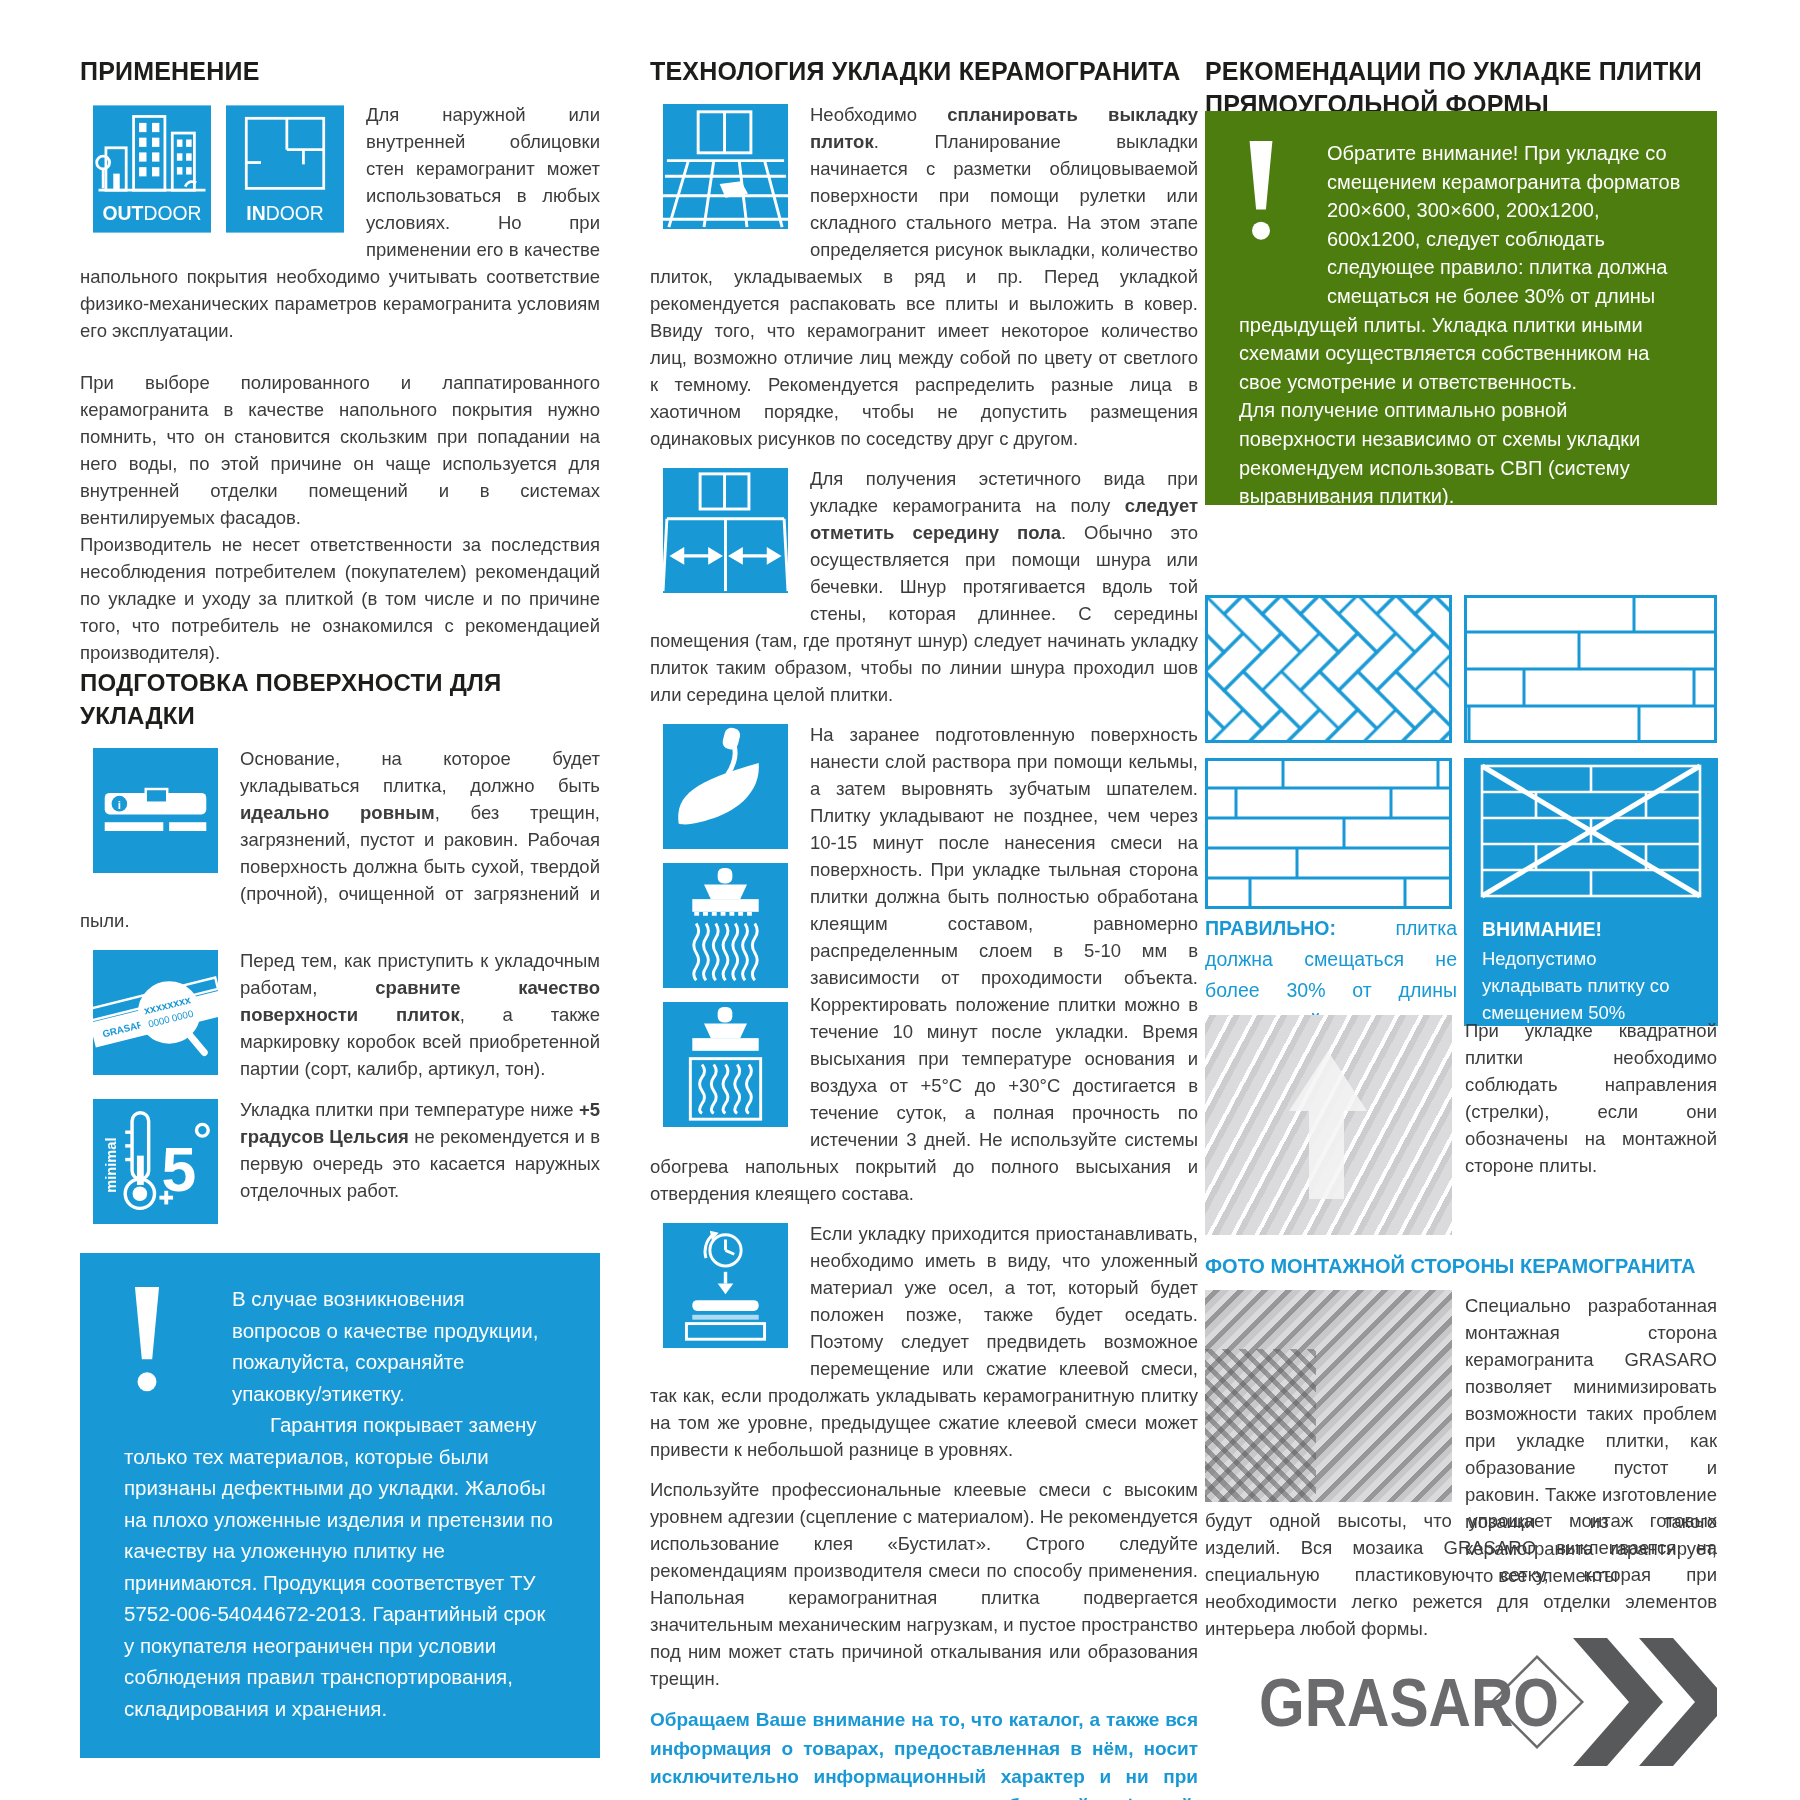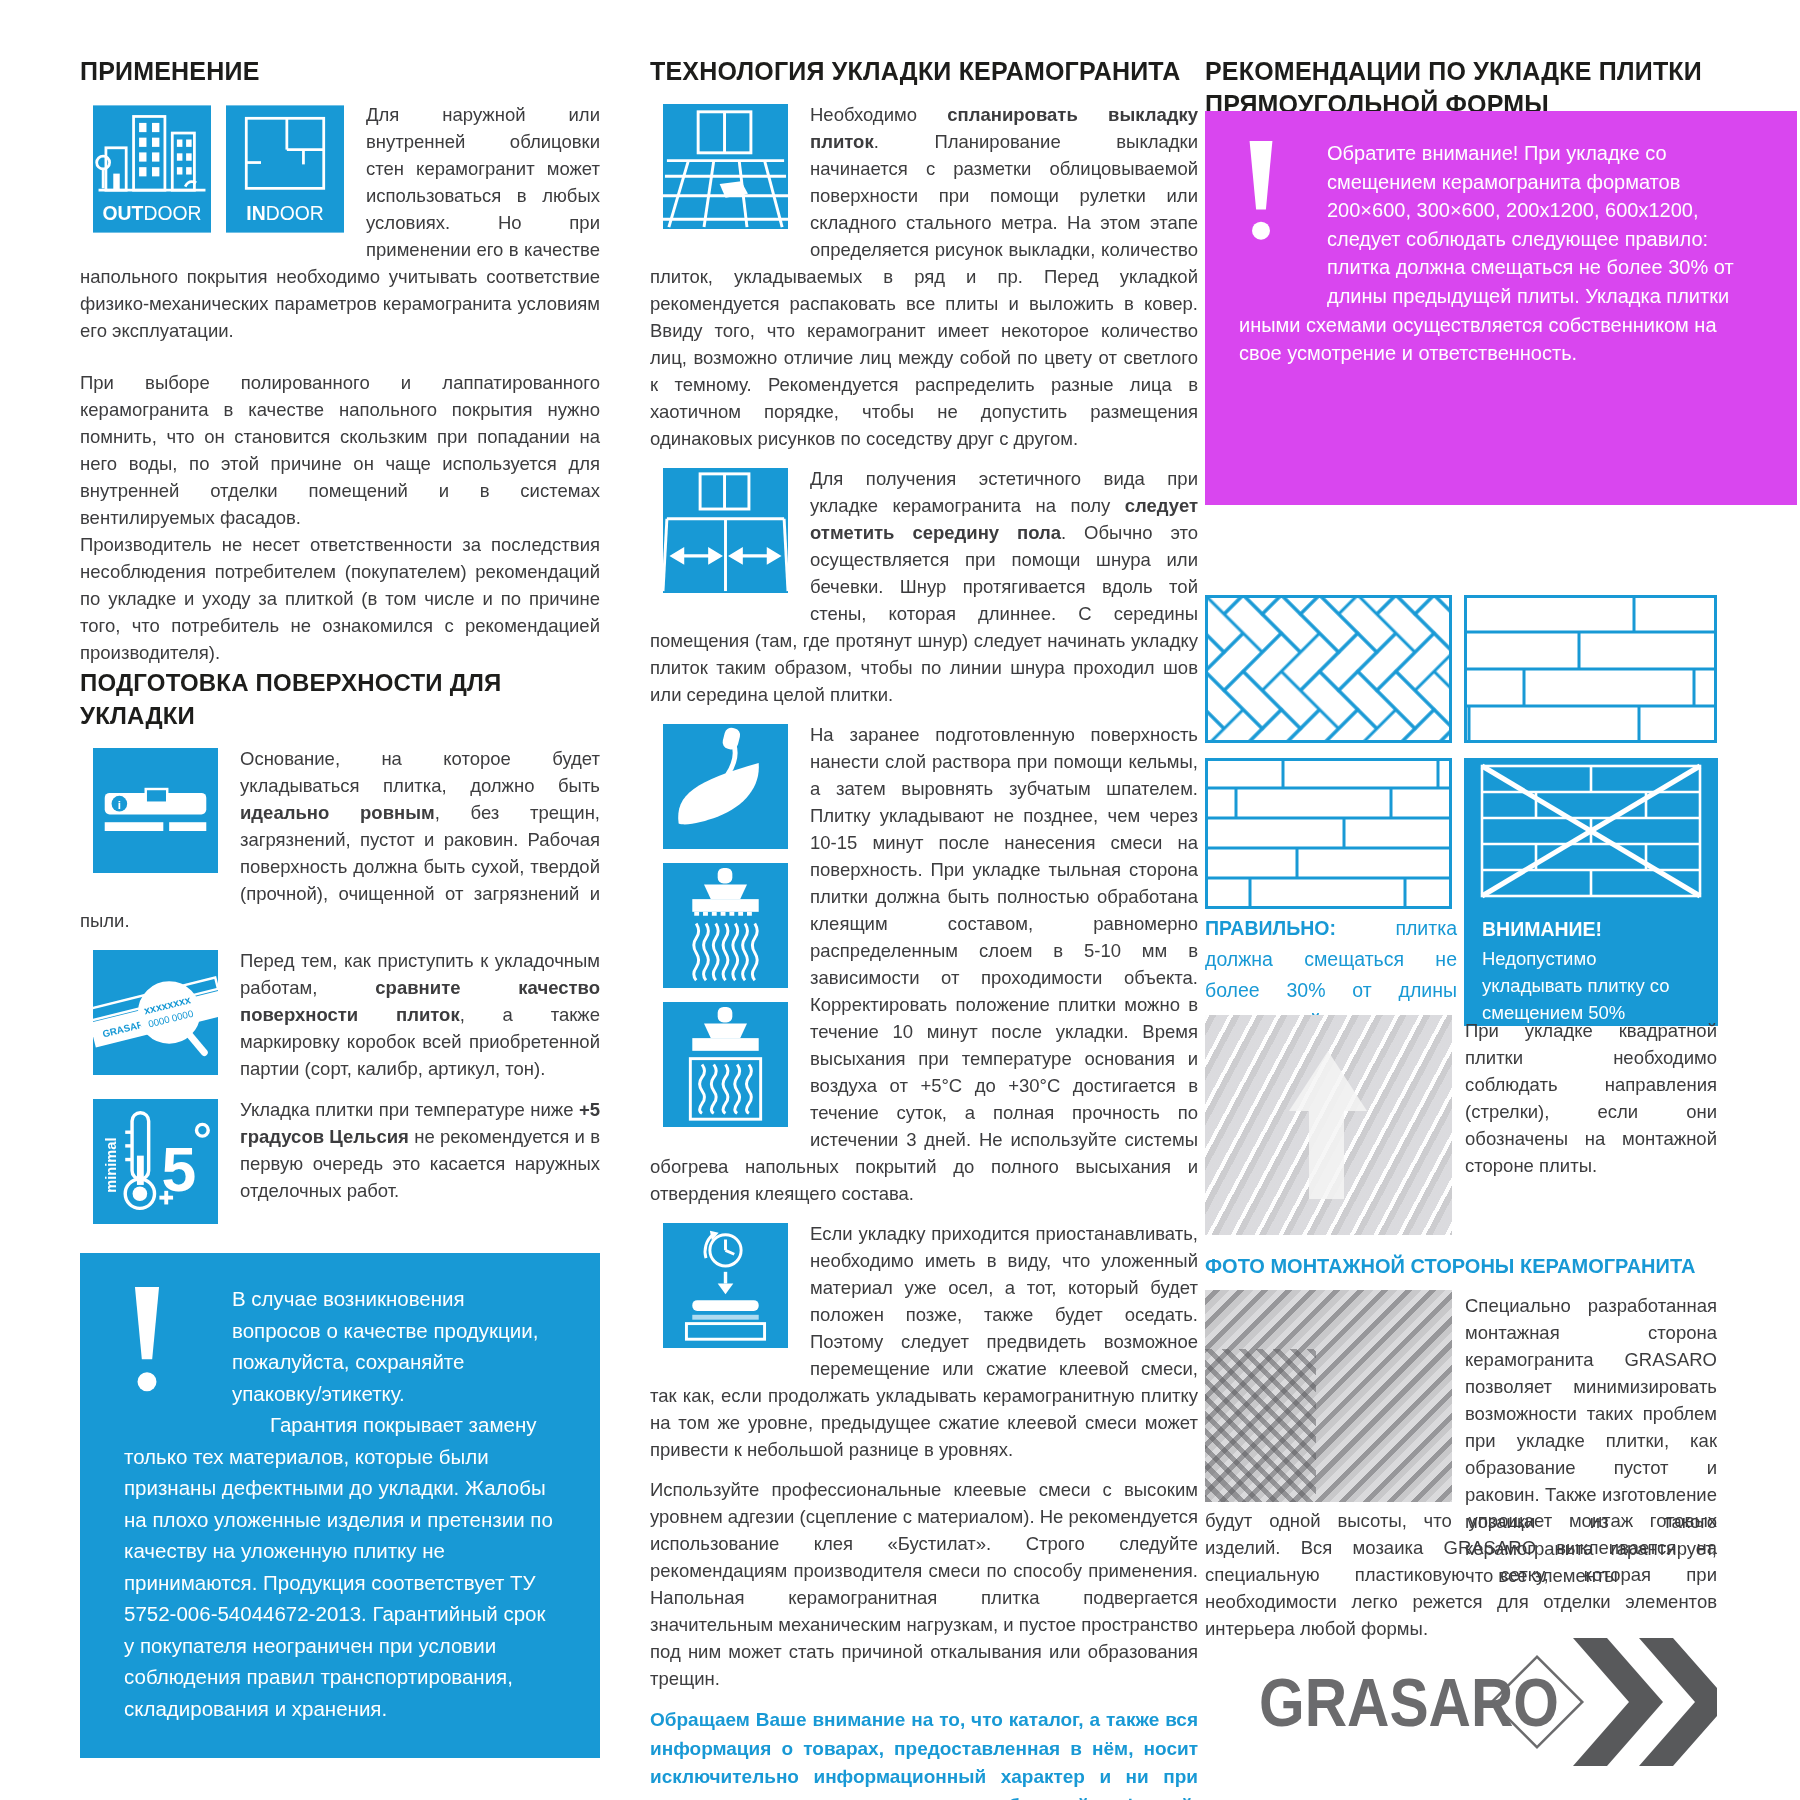--- a/index.html
+++ b/index.html
@@ -21,21 +21,21 @@
   .icstack svg{width:125px;height:125px;display:block;margin-bottom:14px}
   .sect2{}
   .warnbox{margin-top:21px;background:#1899d5;color:#fff;padding:30px 44px 34px 44px}
   .warnbox p{font-size:20.5px;line-height:31.5px;text-align:left}
   .warnbox .excl{float:left;width:74px;height:118px;margin:4px 34px 6px 0}
   .warnbox .excl svg{width:46px;height:112px;display:block}
   .warnbox p.ind{text-indent:38px}
   .legal{color:#1899d5;font-weight:bold;font-size:19px;line-height:28.5px;text-align:justify;margin-top:14px}
   
   #col3 .abs{position:absolute}
-  .notebox{left:0;top:56px;width:592px;height:394px;background:#d946ef;color:#fff;padding:28px 36px 24px 34px}
+  .notebox{left:0;top:56px;width:512px;height:394px;background:#4d7c0f;color:#fff;padding:28px 36px 24px 34px}
   .notebox p{font-size:20px;line-height:28.6px}
   .notebox .excl{float:left;width:60px;height:146px;margin:2px 28px 4px 0}
   .notebox .excl svg{width:44px;height:106px;display:block}
   .diagram{background:#fff}
   .d1{left:0;top:540px;width:247px;height:148px}
   .d2{left:259px;top:540px;width:253px;height:148px}
   .d3{left:0;top:703px;width:247px;height:151px}
   .warncell{left:259px;top:703px;width:254px;height:268px;background:#1899d5;color:#fff}
   .warncell .wtxt{padding:8px 18px 0 18px;font-size:18.5px;line-height:27px}
   .warncell .wtxt b{display:block;font-size:19.5px;margin-bottom:2px}
@@ -313,20 +313,21 @@
   <h1 class="abs" style="left:0;top:0;width:512px;font-size:25px">РЕКОМЕНДАЦИИ ПО УКЛАДКЕ ПЛИТКИ ПРЯМОУГОЛЬНОЙ ФОРМЫ</h1>
 
   <div class="abs notebox">
     <div class="excl">
       <svg viewBox="0 0 40 130">
         <polygon points="6,0 34,0 26,84 14,84" fill="#fff"></polygon>
         <circle cx="20" cy="110" r="11" fill="#fff"></circle>
       </svg>
     </div>
     <p>Обратите внимание! При укладке со смещением керамогранита форматов 200×600, 300×600, 200х1200, 600х1200, следует соблюдать следующее правило: плитка должна смещаться не более 30% от длины предыдущей плиты. Укладка плитки иными схемами осуществляется собственником на свое усмотрение и ответственность.</p>
+    <p>Для получение оптимально ровной поверхности независимо от схемы укладки рекомендуем использовать СВП (систему выравнивания плитки).</p>
   </div>
 
   <svg class="abs diagram d1" viewBox="0 0 247 148">
     <defs>
       <pattern id="hb" width="80" height="80" patternUnits="userSpaceOnUse" patternTransform="rotate(45) scale(1.35)">
         <g fill="none" stroke="#1899d5" stroke-width="2.2">
           <rect x="0" y="0" width="40" height="20"></rect>
             <rect x="40" y="0" width="20" height="40"></rect>
           <rect x="20" y="60" width="40" height="20"></rect>
             <rect x="60" y="60" width="20" height="40"></rect>

